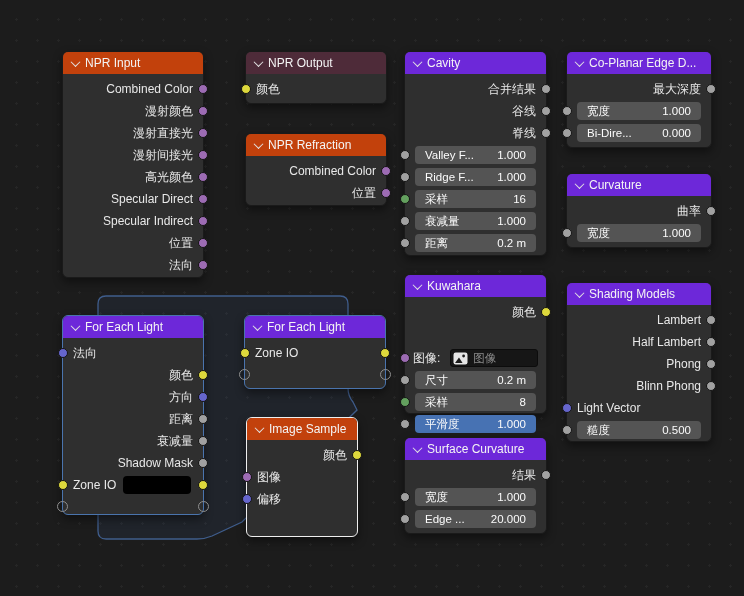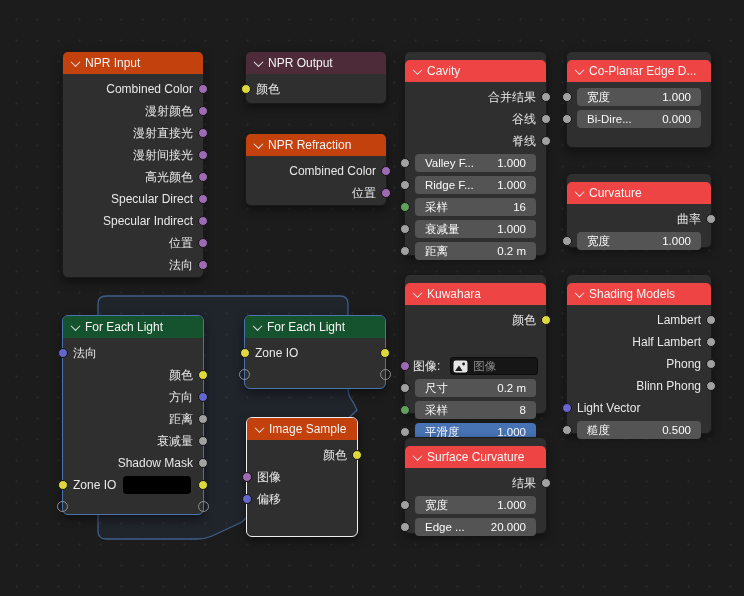--- a/index.html
+++ b/index.html
@@ -10,22 +10,22 @@
     background-size:21px 21px;background-position:6px 9px;}
   svg.layer{position:absolute;left:0;top:0;pointer-events:none;}
   .node{position:absolute;background:#2f2f2f;border:1px solid #1a1a1a;border-radius:6px;
     box-shadow:0 4px 10px rgba(0,0,0,.45);font-size:12px;color:#e8e8e8;}
   .node.sel{border:1px solid #4a74ad;}
   .node.active{border:1.5px solid #efefef;}
   .hdr{height:22px;display:flex;align-items:center;gap:6px;padding:0 9px;
     border-radius:5px 5px 0 0;color:#f4f4f4;white-space:nowrap;overflow:hidden;}
   .hdr.pink{background:#c2410c;}
   .hdr.maroon{background:#4e2b39;}
-  .hdr.green{background:#ef4444;margin-top:8px;}
-  .hdr.dark{background:#14532d;}
+  .hdr.green{background:#6d28d9;}
+  .hdr.dark{background:#6d28d9;}
   .chev{width:7px;height:7px;border-left:1.6px solid #e2e2e2;border-bottom:1.6px solid #e2e2e2;
     transform:rotate(-45deg) translate(1px,-1px);flex:0 0 auto;}
   .body{padding:4px 0;}
   .row{position:relative;height:22px;display:flex;align-items:center;padding:0 10px;white-space:nowrap;}
   .row.out{justify-content:flex-end;}
   .sock{position:absolute;width:10px;height:10px;border-radius:50%;border:1px solid #141414;top:50%;margin-top:-5px;}
   .sock.l{left:-5px;} .sock.r{right:-5px;}
   .purple{background:#9c6bb3;} .yellow{background:#ddd83c;} .blue{background:#6565cc;}
   .gray{background:#a1a1a1;} .green-s{background:#63a05e;}
   .ring{position:absolute;width:11px;height:11px;border-radius:50%;border:1.5px solid #8f8f8f;top:50%;margin-top:-6px;background:transparent;}
@@ -190,20 +190,24 @@
         </div>
     </div>
   </div>
 
   <div class="node" style="left:566px;top:51px;width:146px;height:97px;">
     <div class="hdr green">
       <span class="chev"></span>
       <span>Co-Planar Edge D...</span>
     </div>
     <div class="body">
+      <div class="row out">
+          <span>最大深度</span>
+          <span class="sock r gray"></span>
+        </div>
       <div class="row">
           <span class="sock l gray"></span>
           <div class="field">
             <span>宽度</span>
             <span>1.000</span>
           </div>
         </div>
       <div class="row">
           <span class="sock l gray"></span>
           <div class="field">
@@ -273,21 +277,21 @@
       <div class="row">
           <span class="sock l gray"></span>
           <div class="field fullblue">
             <span>平滑度</span>
             <span>1.000</span>
           </div>
         </div>
     </div>
   </div>
 
-  <div class="node" style="left:566px;top:274px;width:146px;height:160px;">
+  <div class="node" style="left:566px;top:282px;width:146px;height:160px;">
     <div class="hdr green">
       <span class="chev"></span>
       <span>Shading Models</span>
     </div>
     <div class="body">
       <div class="row out">
           <span>Lambert</span>
           <span class="sock r gray"></span>
         </div>
       <div class="row out">

